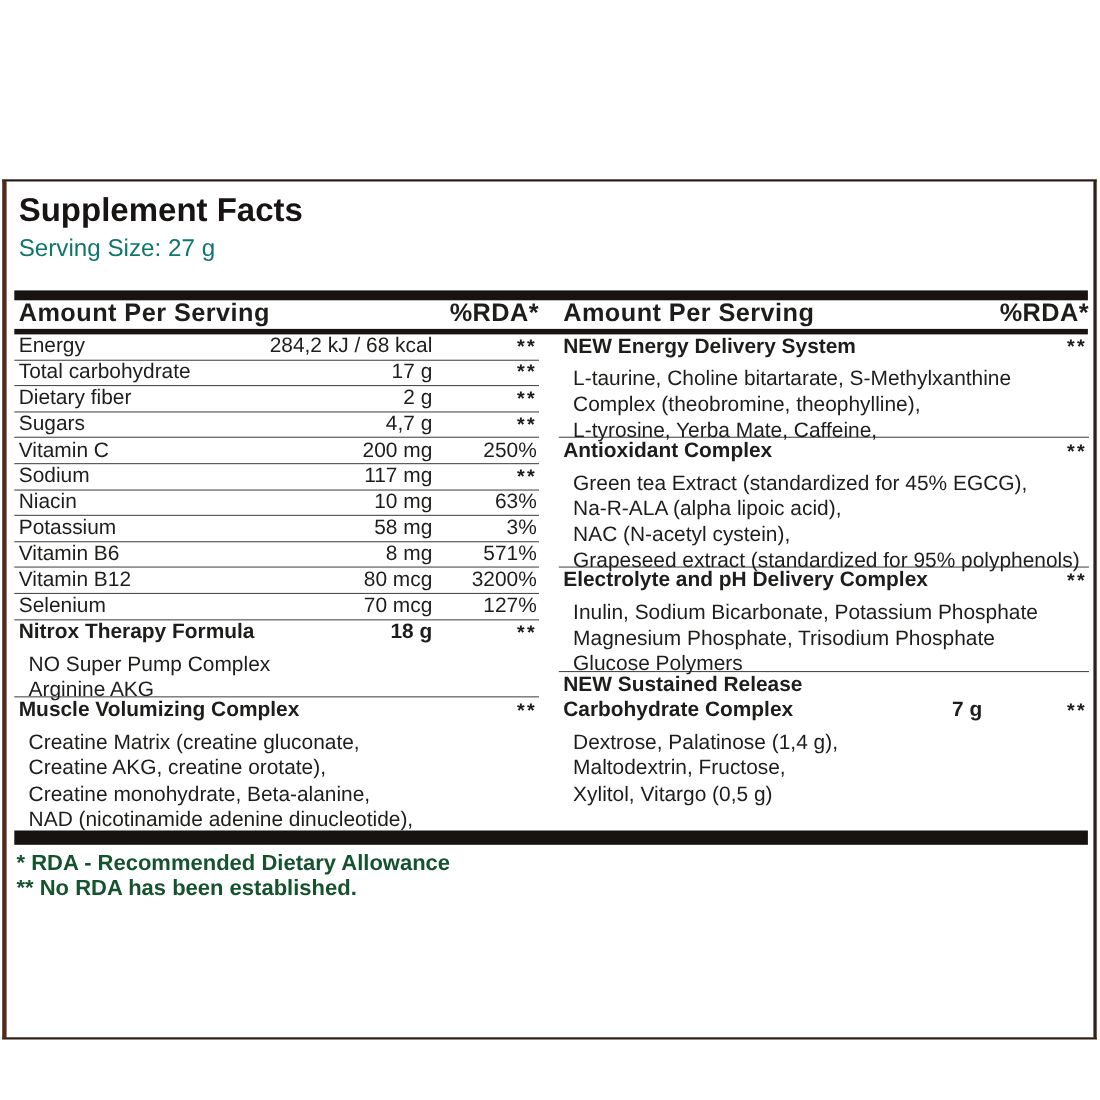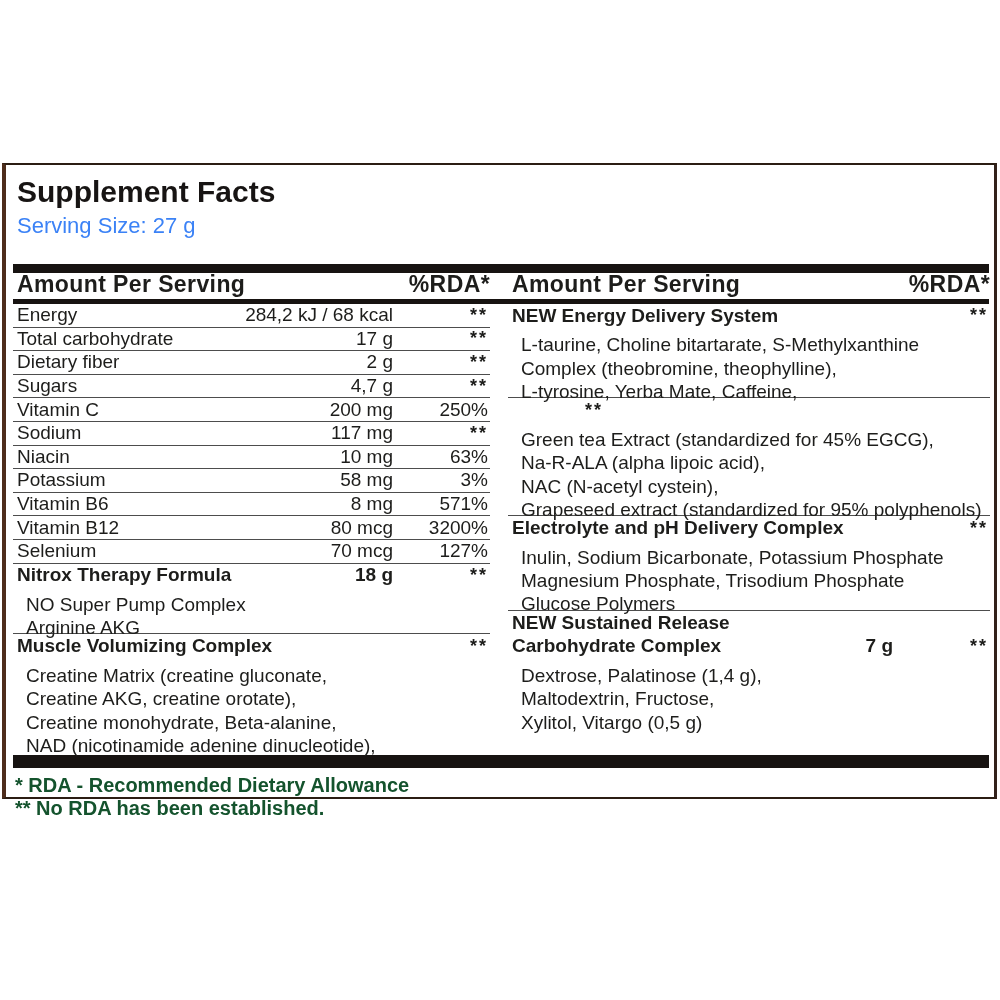--- a/index.html
+++ b/index.html
@@ -10,21 +10,21 @@
     background: #ffffff;
     font-family: "Liberation Sans", "DejaVu Sans", sans-serif;
     color: #1d1d1b;
     overflow: hidden;
   }
   .label-box {
     position: absolute;
     left: 2px;
     top: 163px;
     width: 995px;
-    height: 636px;
+    height: 782px;
     box-sizing: border-box;
     background: #ffffff;
     border-top: 2px solid #2b1d13;
     border-right: 3px solid #32211a;
     border-bottom: 2px solid #2b1d13;
     border-left: 4px solid #4e2d1c;
     padding: 12px 5px 0 7px;
   }
   .title {
     font-size: 30px;
@@ -32,21 +32,21 @@
     line-height: 1.0;
     letter-spacing: 0px;
     padding-left: 4px;
     color: #171413;
   }
   .serving {
     font-size: 22px;
     line-height: 26px;
     margin-top: 6px;
     padding-left: 4px;
-    color: #3b82f6;
+    color: #0f766e;
   }
   .bar { background: #171311; }
   .bar-top { height: 9px; margin-top: 25px; }
   .header-underline { height: 5px; }
   .header-row { display: flex; align-items: center; }
   .col-gap { width: 18px; flex: 0 0 18px; }
   .col-header {
     display: flex;
     justify-content: space-between;
     align-items: flex-end;
@@ -209,20 +209,21 @@
           <div class="row sub">
             <span class="cell name">L-taurine, Choline bitartarate, S-Methylxanthine</span>
           </div>
           <div class="row sub">
             <span class="cell name">Complex (theobromine, theophylline),</span>
           </div>
           <div class="row sub line">
             <span class="cell name">L-tyrosine, Yerba Mate, Caffeine,</span>
           </div>
           <div class="row bold">
+            <span class="cell name">Antioxidant Complex</span>
             <span class="cell rda star">**</span>
           </div>
           <div class="row sub">
             <span class="cell name">Green tea Extract (standardized for 45% EGCG),</span>
           </div>
           <div class="row sub">
             <span class="cell name">Na-R-ALA (alpha lipoic acid),</span>
           </div>
           <div class="row sub">
             <span class="cell name">NAC (N-acetyl cystein),</span>

